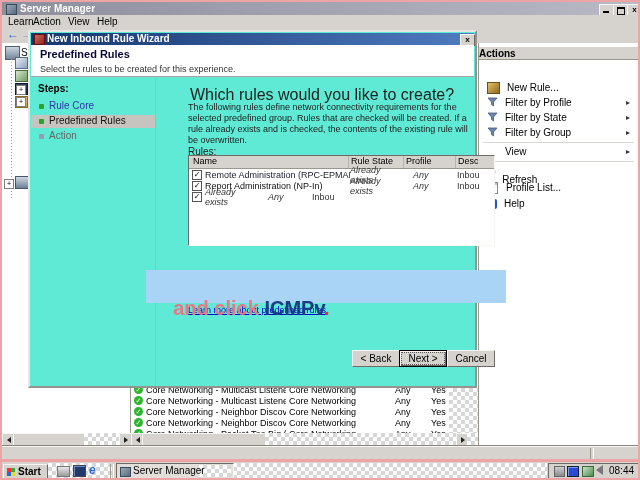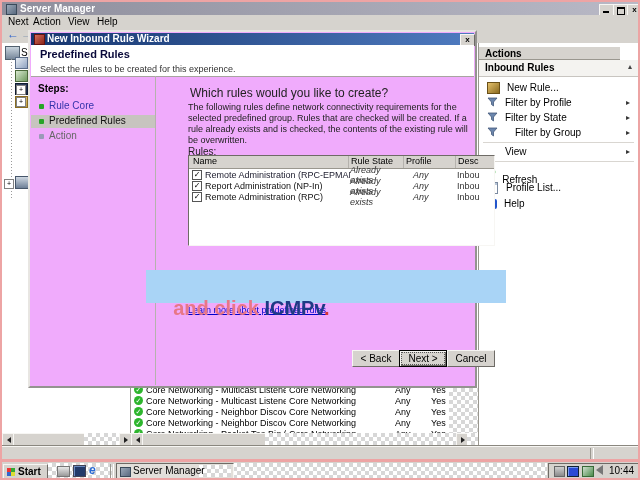--- a/index.html
+++ b/index.html
@@ -36,21 +36,21 @@
   <span class="abs bevel-out face" style="left:597px;top:2px;width:13px;height:10px;">
       <span class="abs" style="left:3px;top:6px;width:6px;height:2px;background:#000;"></span>
     </span>
   <span class="abs bevel-out face" style="left:611px;top:2px;width:13px;height:10px;">
       <span class="abs" style="left:3px;top:2px;width:6px;height:5px;border:1px solid #000;border-top-width:2px;"></span>
     </span>
   <span class="abs bevel-out face" style="left:625px;top:2px;width:13px;height:10px;font-size:8px;text-align:center;line-height:9px;font-weight:bold;">x</span>
 </div>
 
 <div class="abs face" style="left:2px;top:15px;width:636px;height:13px;">
-  <span class="abs t10" style="left:6px;top:1px;">Next</span>
+  <span class="abs t10" style="left:6px;top:1px;">Learn</span>
   <span class="abs t10" style="left:31px;top:1px;">Action</span>
   <span class="abs t10" style="left:66px;top:1px;">View</span>
   <span class="abs t10" style="left:95px;top:1px;">Help</span>
 </div>
 
 <div class="abs face" style="left:2px;top:28px;width:636px;height:15px;border-bottom:1px solid #b5b2ad;">
   <span class="abs" style="left:5px;top:-1px;font-size:12px;font-weight:bold;color:#3366cc;">←</span>
   <span class="abs" style="left:19px;top:-1px;font-size:12px;font-weight:bold;color:#8a9ab0;">→</span>
 </div>
 
@@ -133,25 +133,21 @@
     </span>
   <span class="abs bevel-out face" style="left:12px;top:0;width:123px;height:12px;"></span>
   <span class="abs checker" style="left:135px;top:0;width:191px;height:12px;"></span>
   <span class="abs bevel-out scroll-btn" style="left:326px;top:0;width:11px;height:12px;">
       <span class="tri-right"></span>
     </span>
   <span class="abs checker" style="left:337px;top:0;width:11px;height:12px;"></span>
 </div>
 
 <div class="abs" style="left:478px;top:43px;width:160px;height:402px;background:#fff;border-left:1px solid #9a978f;">
-  <div class="abs bold" style="left:0;top:4px;width:141px;height:13px;background:#d6d3ce;border-bottom:1px solid #9a978f;font-size:10px;padding-left:6px;line-height:13px;box-sizing:border-box;">Actions</div>
-  <div class="abs" style="left:0;top:17px;width:159px;height:16px;border-bottom:1px solid #c8c5c0;background:#f4f3f0;">
-    <span class="abs bold" style="left:6px;top:2px;font-size:10px;">Inbound Rules</span>
-    <span class="abs" style="right:6px;top:2px;font-size:8px;color:#444;">▴</span>
-  </div>
+  <div class="abs bold" style="left:0;top:4px;width:161px;height:13px;background:#d6d3ce;border-bottom:1px solid #9a978f;font-size:10px;padding-left:0;line-height:13px;box-sizing:border-box;">Actions</div>
   <div class="action-item abs" style="left:0;top:37px;width:159px;">
     <span style="margin-left:8px;width:11px;height:10px;background:linear-gradient(135deg,#e4c06a,#8a6a20);border:1px solid #6a5018;display:inline-block;"></span>
     <span style="margin-left:7px;">New Rule...</span>
   </div>
   <div class="action-item abs" style="left:0;top:52px;width:159px;">
     <span style="margin-left:8px;display:inline-block;"><svg width="11" height="10">
           <path d="M1 1h9L6.5 5v4L4.5 7.5V5z" fill="#6b86ad" stroke="#44597a" stroke-width="0.8"></path>
         </svg></span>
     <span style="margin-left:7px;">Filter by Profile</span>
     <span class="submenu-arrow">▸</span>
@@ -160,21 +156,21 @@
     <span style="margin-left:8px;display:inline-block;"><svg width="11" height="10">
           <path d="M1 1h9L6.5 5v4L4.5 7.5V5z" fill="#6b86ad" stroke="#44597a" stroke-width="0.8"></path>
         </svg></span>
     <span style="margin-left:7px;">Filter by State</span>
     <span class="submenu-arrow">▸</span>
   </div>
   <div class="action-item abs" style="left:0;top:82px;width:159px;">
     <span style="margin-left:8px;display:inline-block;"><svg width="11" height="10">
           <path d="M1 1h9L6.5 5v4L4.5 7.5V5z" fill="#6b86ad" stroke="#44597a" stroke-width="0.8"></path>
         </svg></span>
-    <span style="margin-left:17px;">Filter by Group</span>
+    <span style="margin-left:7px;">Filter by Group</span>
     <span class="submenu-arrow">▸</span>
   </div>
   <div class="abs" style="left:4px;top:99px;width:151px;height:1px;background:#d9d6d1;"></div>
   <div class="action-item abs" style="left:0;top:101px;width:159px;">
     <span style="margin-left:26px;">View</span>
     <span class="submenu-arrow">▸</span>
   </div>
   <div class="abs" style="left:4px;top:118px;width:151px;height:1px;background:#d9d6d1;"></div>
   <div class="action-item abs" style="left:0;top:121px;width:159px;">
     <span style="margin-left:8px;color:#1f9e1f;font-weight:bold;font-size:11px;line-height:10px;">↻</span>
@@ -187,21 +183,21 @@
   <div class="action-item abs" style="left:0;top:153px;width:159px;">
     <span style="margin-left:8px;width:10px;height:10px;background:#2255cc;border-radius:2px;color:#fff;font-size:8px;font-weight:bold;text-align:center;line-height:10px;display:inline-block;">?</span>
     <span style="margin-left:7px;">Help</span>
   </div>
 </div>
 
 <div class="abs face" style="left:2px;top:446px;width:636px;height:13px;border-top:1px solid #f7f6f3;box-shadow:0 -1px 0 #8a877f;">
   <span class="abs" style="left:588px;top:1px;width:2px;height:11px;border-left:1px solid #9a978f;border-right:1px solid #fff;"></span>
 </div>
 
-<div class="abs" style="left:28px;top:30px;width:449px;height:358px;background:#f0abfc;border:2px outset #e8e6e2;box-sizing:border-box;z-index:10;">
+<div class="abs" style="left:28px;top:30px;width:449px;height:358px;background:#5eead4;border:2px outset #e8e6e2;box-sizing:border-box;z-index:10;">
 
   <div class="abs" style="left:1px;top:1px;width:443px;height:12px;background:linear-gradient(to right,#16356e,#4f7bc0);">
     <span class="abs" style="left:3px;top:1px;width:9px;height:9px;background:linear-gradient(135deg,#d46a5a,#8a2418);border:1px solid #611;"></span>
     <span class="abs bold" style="left:16px;top:0;font-size:10px;color:#fff;">New Inbound Rule Wizard</span>
     <span class="abs bevel-out face" style="left:429px;top:1px;width:13px;height:10px;font-size:8px;font-weight:bold;text-align:center;line-height:9px;">x</span>
   </div>
 
   <div class="abs" style="left:1px;top:13px;width:443px;height:31px;background:#fff;border-bottom:1px solid #a8a5a0;">
     <span class="abs bold" style="left:9px;top:3px;font-size:11px;color:#0a0a3a;">Predefined Rules</span>
     <span class="abs" style="left:9px;top:19px;font-size:9px;color:#333;">Select the rules to be created for this experience.</span>
@@ -217,21 +213,21 @@
       <span class="abs" style="left:8px;top:4px;width:5px;height:5px;background:#28a428;border-radius:1px;"></span>
       <span class="abs" style="left:18px;top:0;font-size:10px;color:#111;">Predefined Rules</span>
     </div>
     <div class="abs" style="left:0;top:54px;width:124px;height:13px;">
       <span class="abs" style="left:8px;top:4px;width:5px;height:5px;background:#9a9ab8;border-radius:1px;"></span>
       <span class="abs" style="left:18px;top:0;font-size:10px;color:#666;">Action</span>
     </div>
   </div>
 
   <div class="abs" style="left:126px;top:44px;width:318px;height:309px;">
-    <span class="abs" style="left:34px;top:10px;font-size:12px;color:#222;">Which rules would you like to create?</span>
+    <span class="abs" style="left:34px;top:10px;font-size:16px;color:#222;">Which rules would you like to create?</span>
     <div class="abs" style="left:32px;top:26px;width:280px;font-size:9px;line-height:11px;color:#222;">The following rules define network connectivity requirements for the selected predefined group. Rules that are checked will be created. If a rule already exists and is checked, the contents of the existing rule will be overwritten.</div>
     <span class="abs" style="left:32px;top:70px;font-size:10px;color:#222;">Rules:</span>
 
     <div class="abs bevel-in" style="left:32px;top:79px;width:307px;height:91px;background:#fff;box-sizing:border-box;">
       <div style="display:flex;height:12px;background:#d6d3ce;border-bottom:1px solid #9a978f;font-size:9px;">
         <span style="width:160px;padding-left:4px;border-right:1px solid #b5b2ad;box-sizing:border-box;">Name</span>
         <span style="width:55px;padding-left:2px;border-right:1px solid #b5b2ad;box-sizing:border-box;">Rule State</span>
         <span style="width:52px;padding-left:2px;border-right:1px solid #b5b2ad;box-sizing:border-box;">Profile</span>
         <span style="flex:1;padding-left:2px;">Desc</span>
       </div>
@@ -244,21 +240,20 @@
       </div>
       <div style="display:flex;align-items:center;height:11px;font-size:9px;">
         <span style="width:8px;height:8px;border:1px solid #555;background:#fff;margin:0 3px 0 3px;font-size:8px;line-height:7px;text-align:center;">✓</span>
         <span style="width:145px;color:#111;" class="ellipsis">Report Administration (NP-In)</span>
         <span style="width:55px;color:#333;font-style:italic;">Already exists</span>
         <span style="width:52px;color:#333;font-style:italic;padding-left:8px;box-sizing:border-box;">Any</span>
         <span style="flex:1;color:#333;" class="ellipsis">Inbou</span>
       </div>
       <div style="display:flex;align-items:center;height:11px;font-size:9px;">
         <span style="width:8px;height:8px;border:1px solid #555;background:#fff;margin:0 3px 0 3px;font-size:8px;line-height:7px;text-align:center;">✓</span>
-        <span style="width:145px;color:#111;" class="ellipsis">Remote Administration (RPC)</span>
         <span style="width:55px;color:#333;font-style:italic;">Already exists</span>
         <span style="width:52px;color:#333;font-style:italic;padding-left:8px;box-sizing:border-box;">Any</span>
         <span style="flex:1;color:#333;" class="ellipsis">Inbou</span>
       </div>
     </div>
 
     <span class="abs" style="left:32px;top:229px;font-size:9px;color:#0000cc;text-decoration:underline;cursor:pointer;text-align:center;">Learn more about predefined rules</span>
 
     <span class="abs bevel-out btn" style="left:196px;top:274px;width:46px;height:15px;line-height:15px;">&lt; Back</span>
     <span class="abs bevel-out btn" style="left:243px;top:274px;width:46px;height:15px;line-height:15px;outline:1px dotted #555;outline-offset:-3px;border-color:#000 #000 #000 #000;box-shadow:inset 1px 1px 0 #f7f6f3, inset -1px -1px 0 #6e6b66;">Next &gt;</span>
@@ -295,15 +290,15 @@
     <span class="abs checker" style="left:82px;top:1px;width:32px;height:12px;"></span>
     <span class="abs" style="left:3px;top:3px;width:9px;height:8px;background:linear-gradient(135deg,#9aa8b8,#5a6a80);border:1px solid #3a4a5a;"></span>
     <span class="abs" style="left:16px;top:1px;font-size:10px;">Server Manager</span>
   </div>
 
   <div class="abs bevel-in" style="left:548px;top:1px;width:89px;height:15px;background:#d6d3ce;">
     <span class="abs" style="left:5px;top:2px;width:9px;height:9px;background:linear-gradient(180deg,#cfcfcf,#8a8a8a);border:1px solid #666;"></span>
     <span class="abs" style="left:18px;top:2px;width:10px;height:9px;background:#2a4ad4;border:1px solid #123;box-shadow:inset 1px 1px 0 #7a9af0;"></span>
     <span class="abs" style="left:33px;top:2px;width:10px;height:9px;background:linear-gradient(135deg,#cfe0cf,#4a8a4a);border:1px solid #376a37;"></span>
     <span class="abs" style="left:47px;top:1px;width:0;height:0;border-top:5px solid transparent;border-bottom:5px solid transparent;border-right:7px solid #777;"></span>
-    <span class="abs" style="left:60px;top:1px;font-size:10px;">10:44</span>
+    <span class="abs" style="left:60px;top:1px;font-size:10px;">08:44</span>
   </div>
 </div>
 
 </body></html>

